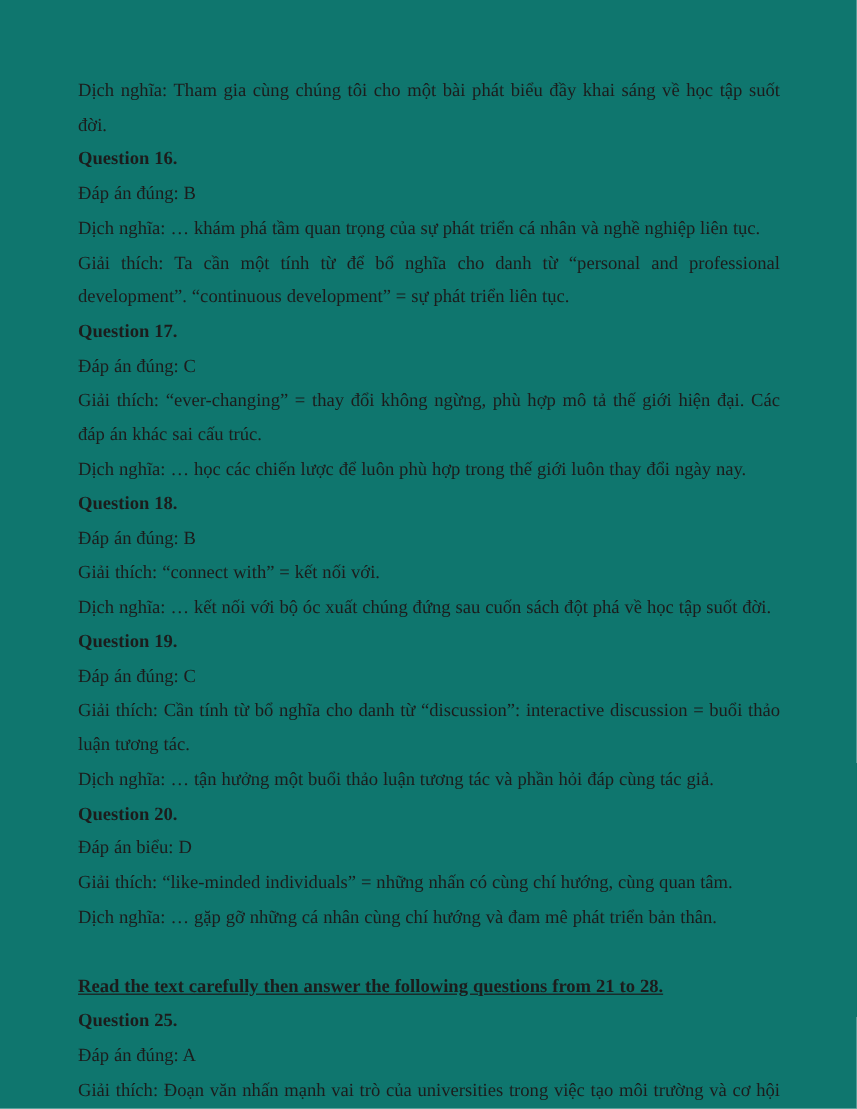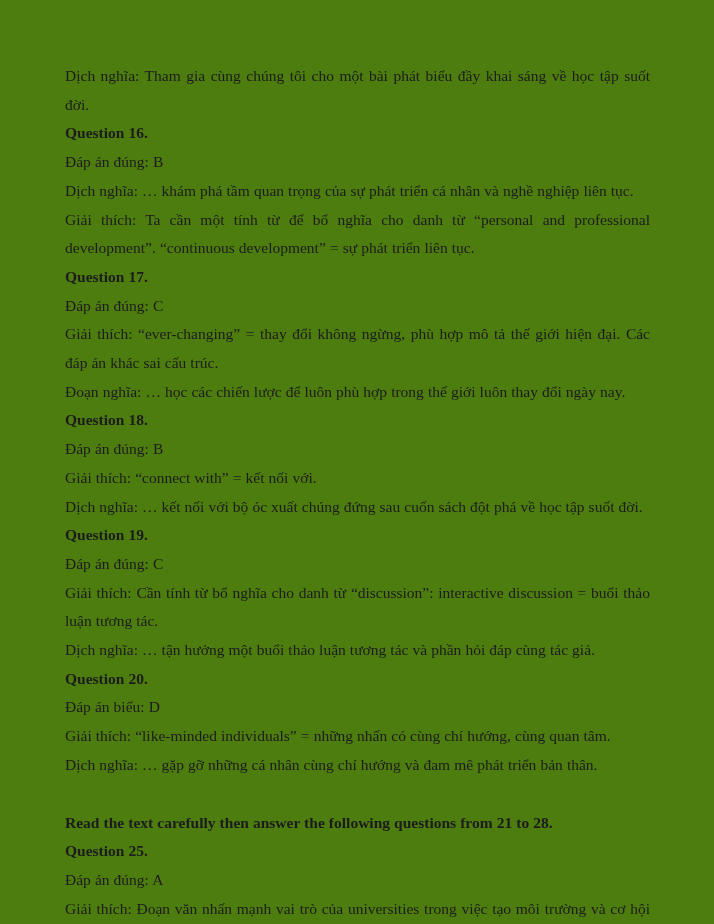--- a/index.html
+++ b/index.html
@@ -8,49 +8,49 @@
     width: 714px;
     height: 924px;
     background: #ffffff;
     font-family: "Liberation Serif", "DejaVu Serif", serif;
     color: #1c1c1c;
     overflow: hidden;
   }
   .page {
     width: 714px;
     height: 924px;
-    background: #4d7c0f;
+    background: #0f766e;
   }
   .content {
     padding: 62px 64px 0 65px;
   }
   p.line {
     margin: 0;
     font-size: 15.5px;
     line-height: 28.7px;
     text-align: justify;
     word-spacing: 0.2px;
   }
   p.line.bold { font-weight: bold; }
-  p.line.gap-before { margin-top: 29px; }
+  p.line.gap-before { margin-top: 29px; text-decoration: underline; }
 </style>
 </head>
 <body>
 
 <div class="page">
   <div class="content">
       <p class="line">Dịch nghĩa: Tham gia cùng chúng tôi cho một bài phát biểu đầy khai sáng về học tập suốt đời.</p>
       <p class="line bold">Question 16.</p>
       <p class="line">Đáp án đúng: B</p>
       <p class="line">Dịch nghĩa: … khám phá tầm quan trọng của sự phát triển cá nhân và nghề nghiệp liên tục.</p>
       <p class="line">Giải thích: Ta cần một tính từ để bổ nghĩa cho danh từ “personal and professional development”. “continuous development” = sự phát triển liên tục.</p>
       <p class="line bold">Question 17.</p>
       <p class="line">Đáp án đúng: C</p>
       <p class="line">Giải thích: “ever-changing” = thay đổi không ngừng, phù hợp mô tả thế giới hiện đại. Các đáp án khác sai cấu trúc.</p>
-      <p class="line">Đoạn nghĩa: … học các chiến lược để luôn phù hợp trong thế giới luôn thay đổi ngày nay.</p>
+      <p class="line">Dịch nghĩa: … học các chiến lược để luôn phù hợp trong thế giới luôn thay đổi ngày nay.</p>
       <p class="line bold">Question 18.</p>
       <p class="line">Đáp án đúng: B</p>
       <p class="line">Giải thích: “connect with” = kết nối với.</p>
       <p class="line">Dịch nghĩa: … kết nối với bộ óc xuất chúng đứng sau cuốn sách đột phá về học tập suốt đời.</p>
       <p class="line bold">Question 19.</p>
       <p class="line">Đáp án đúng: C</p>
       <p class="line">Giải thích: Cần tính từ bổ nghĩa cho danh từ “discussion”: interactive discussion = buổi thảo luận tương tác.</p>
       <p class="line">Dịch nghĩa: … tận hưởng một buổi thảo luận tương tác và phần hỏi đáp cùng tác giả.</p>
       <p class="line bold">Question 20.</p>
       <p class="line">Đáp án biểu: D</p>

